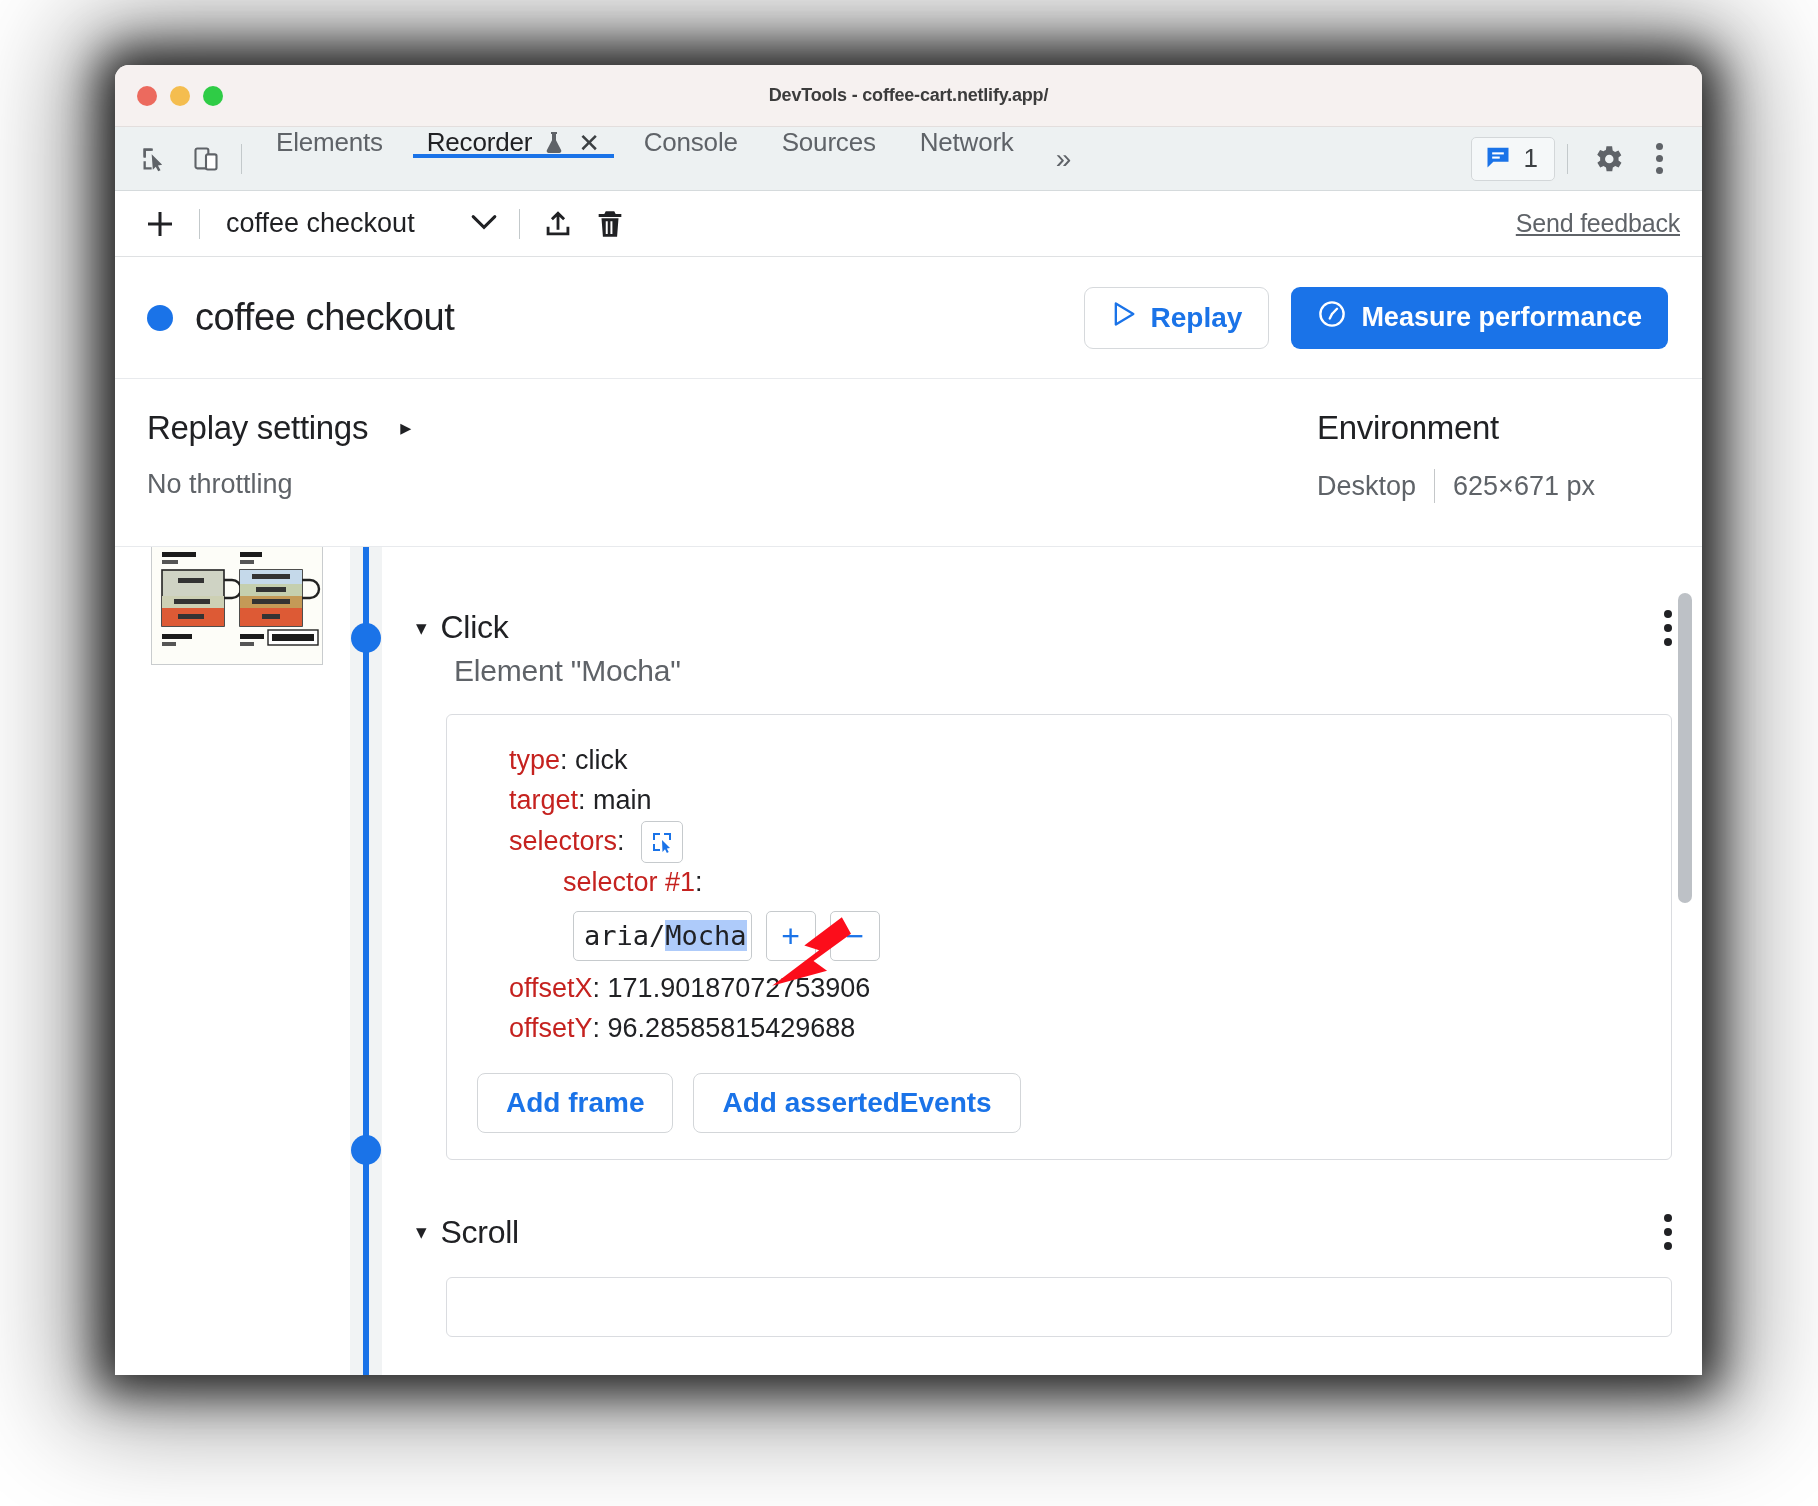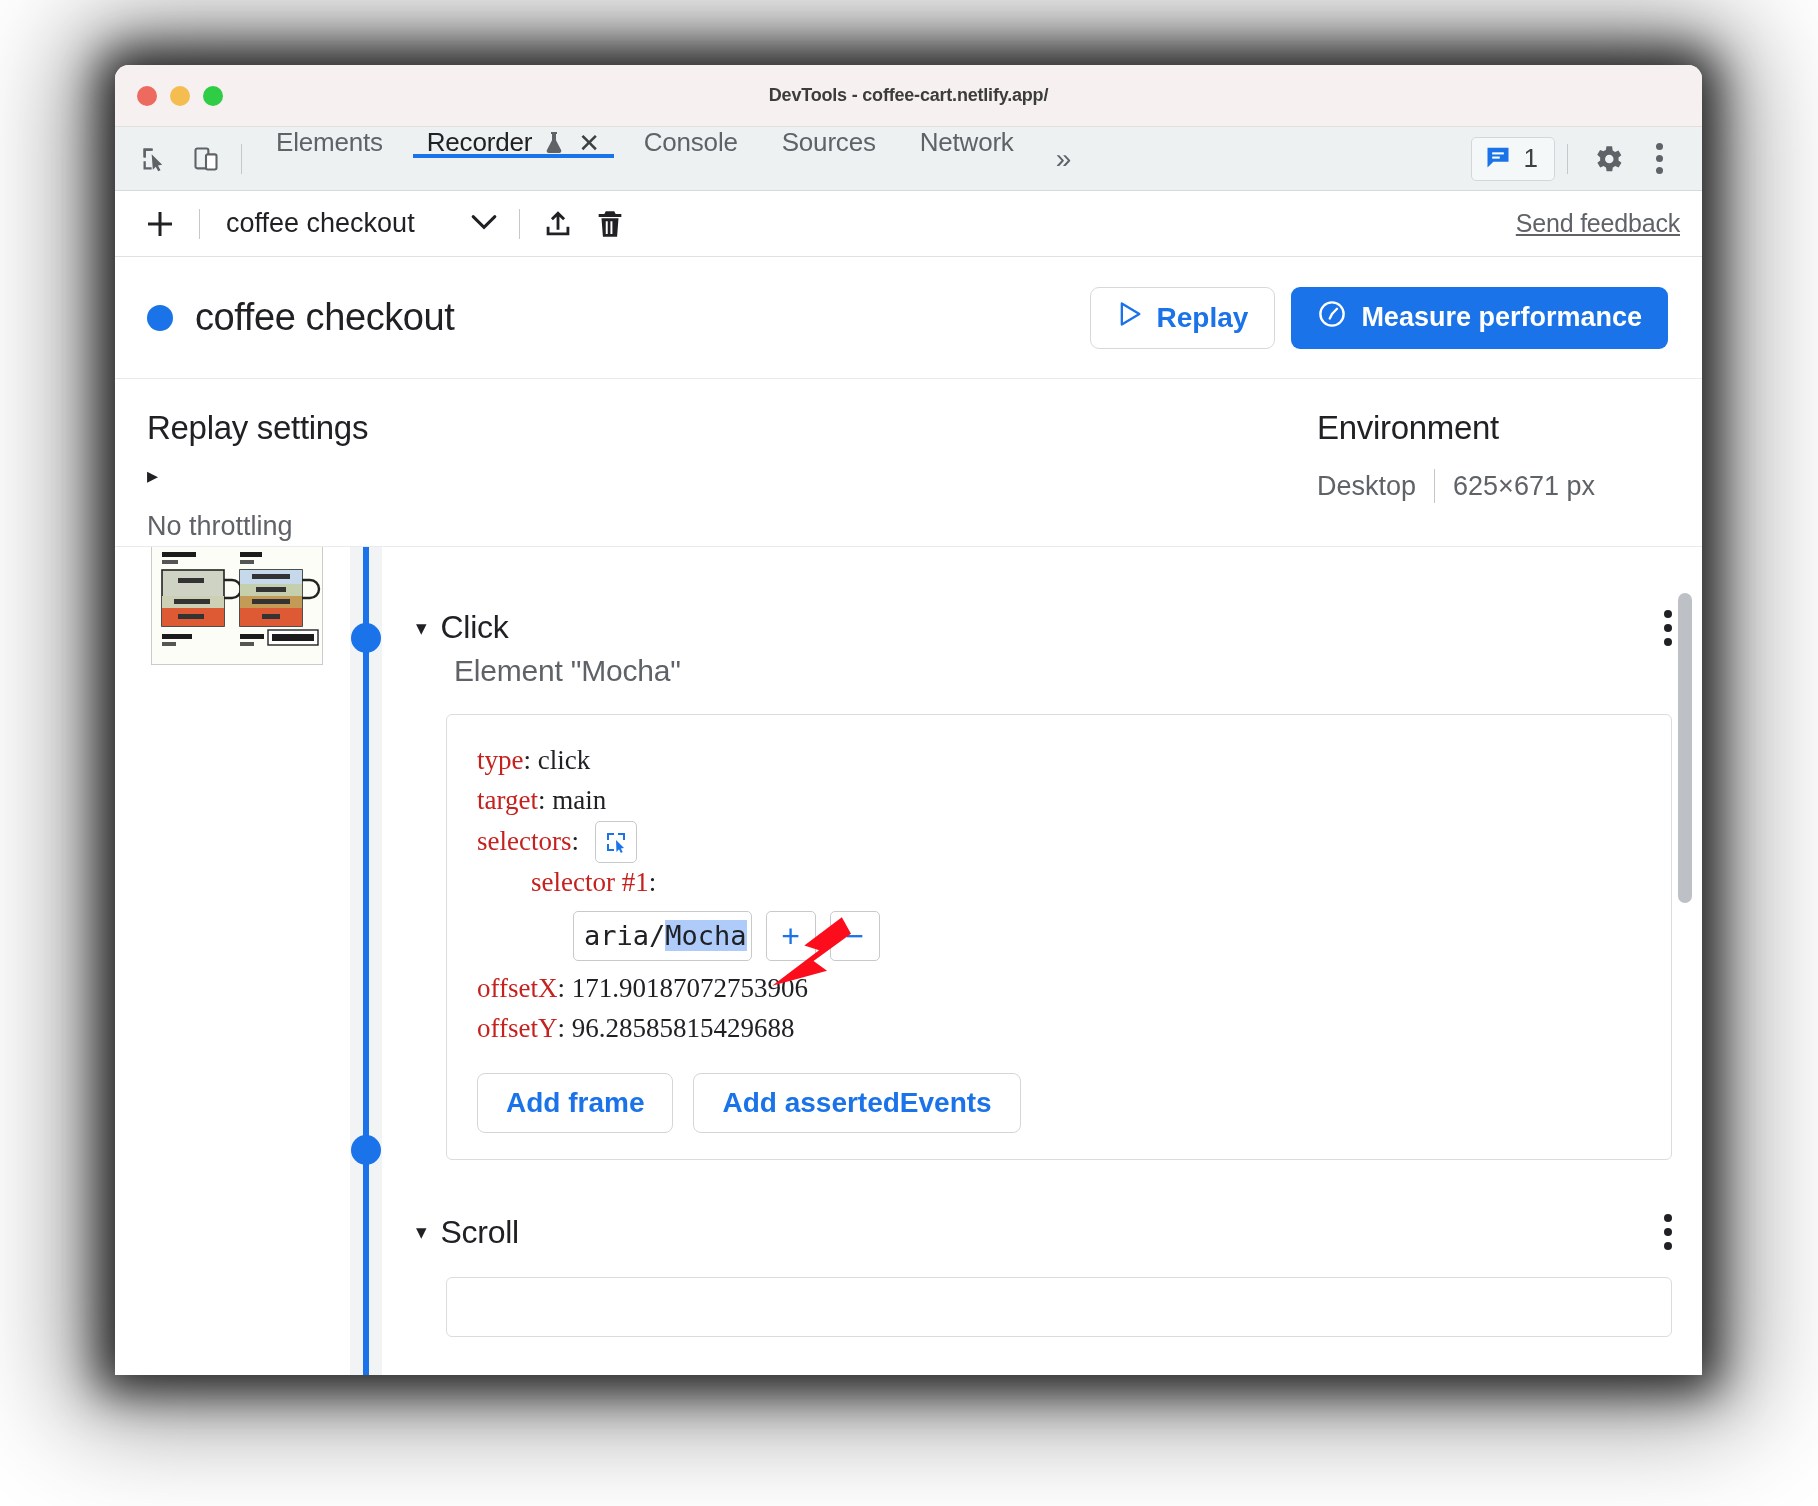--- a/index.html
+++ b/index.html
@@ -122,21 +122,21 @@
   .rec-header {
     height: 122px;
     display: flex; align-items: center;
     padding: 0 34px 0 32px;
     border-bottom: 1px solid #e8eaed;
     flex: 0 0 auto;
   }
   .rec-title { display: flex; align-items: center; gap: 22px; }
   .rec-bullet { width: 26px; height: 26px; border-radius: 50%; background: #1a73e8; }
   .rec-name { font-size: 38px; color: #202124; letter-spacing: -0.4px; }
-  .hdr-actions { margin-left: auto; display: flex; align-items: center; gap: 16px; }
+  .hdr-actions { margin-left: auto; display: flex; align-items: center; gap: 22px; }
   .btn-replay {
     display: flex; align-items: center; gap: 14px;
     border: 1px solid #d6d9dc; border-radius: 9px;
     background: #fff; color: #1a73e8;
     font-size: 28px; font-weight: bold;
     height: 62px; padding: 0 26px;
   }
   .btn-measure {
     display: flex; align-items: center; gap: 14px;
     border: none; border-radius: 9px;
@@ -148,21 +148,21 @@
   
   .settings-row {
     height: 168px;
     display: flex; align-items: flex-start;
     padding: 30px 40px 0 32px;
     border-bottom: 1px solid #e8eaed;
     flex: 0 0 auto;
   }
   .set-col { display: flex; flex-direction: column; gap: 22px; }
   .set-col.env { margin-left: auto; width: 345px; }
-  .set-title { font-size: 33px; color: #202124; display: flex; gap: 16px; letter-spacing: -0.3px; flex-direction: column; }
+  .set-title { font-size: 33px; color: #202124; display: flex; align-items: center; gap: 32px; letter-spacing: -0.3px; }
   .set-title .tri { font-size: 22px; color: #202124; }
   .set-sub { font-size: 27px; color: #5f6368; display: flex; align-items: center; }
   .set-sub .sep { display: inline-block; width: 1px; height: 34px; background: #c4c7c9; margin: 0 18px; }
 
   
   .steps-area {
     flex: 1 1 auto; display: flex; position: relative; overflow: hidden;
     background: #ffffff;
   }
   .screenshot-col {
@@ -203,23 +203,23 @@
   .step-kebab i { width: 8px; height: 8px; border-radius: 50%; background: #202124; display: block; }
   .step-sub { font-size: 30px; color: #5f6368; margin: 8px 0 0 38px; letter-spacing: -0.2px; }
 
   .code-card {
     margin: 26px 0 0 30px;
     border: 1px solid #dadce0; border-radius: 6px;
     background: #ffffff;
     padding: 26px 26px 26px 30px;
   }
   .code-line {
-    font-family: Liberation Serif, serif;
+    font-family: Liberation Sans, sans-serif;
     font-size: 27px; color: #202124; line-height: 1.48;
-    white-space: pre; display: flex; align-items: center;
+    white-space: pre; display: flex; align-items: center; margin-left: 32px;
   }
   .k { color: #c5221f; }
   .code-line.indent { padding-left: 54px; }
   .picker-btn {
     display: inline-flex; align-items: center; justify-content: center;
     width: 42px; height: 42px; margin-left: 16px;
     border: 1px solid #c6cacd; border-radius: 5px; background: #fff;
   }
   .sel-row { display: flex; align-items: center; gap: 14px; padding-left: 96px; margin-top: 8px; }
   .sel-input {

